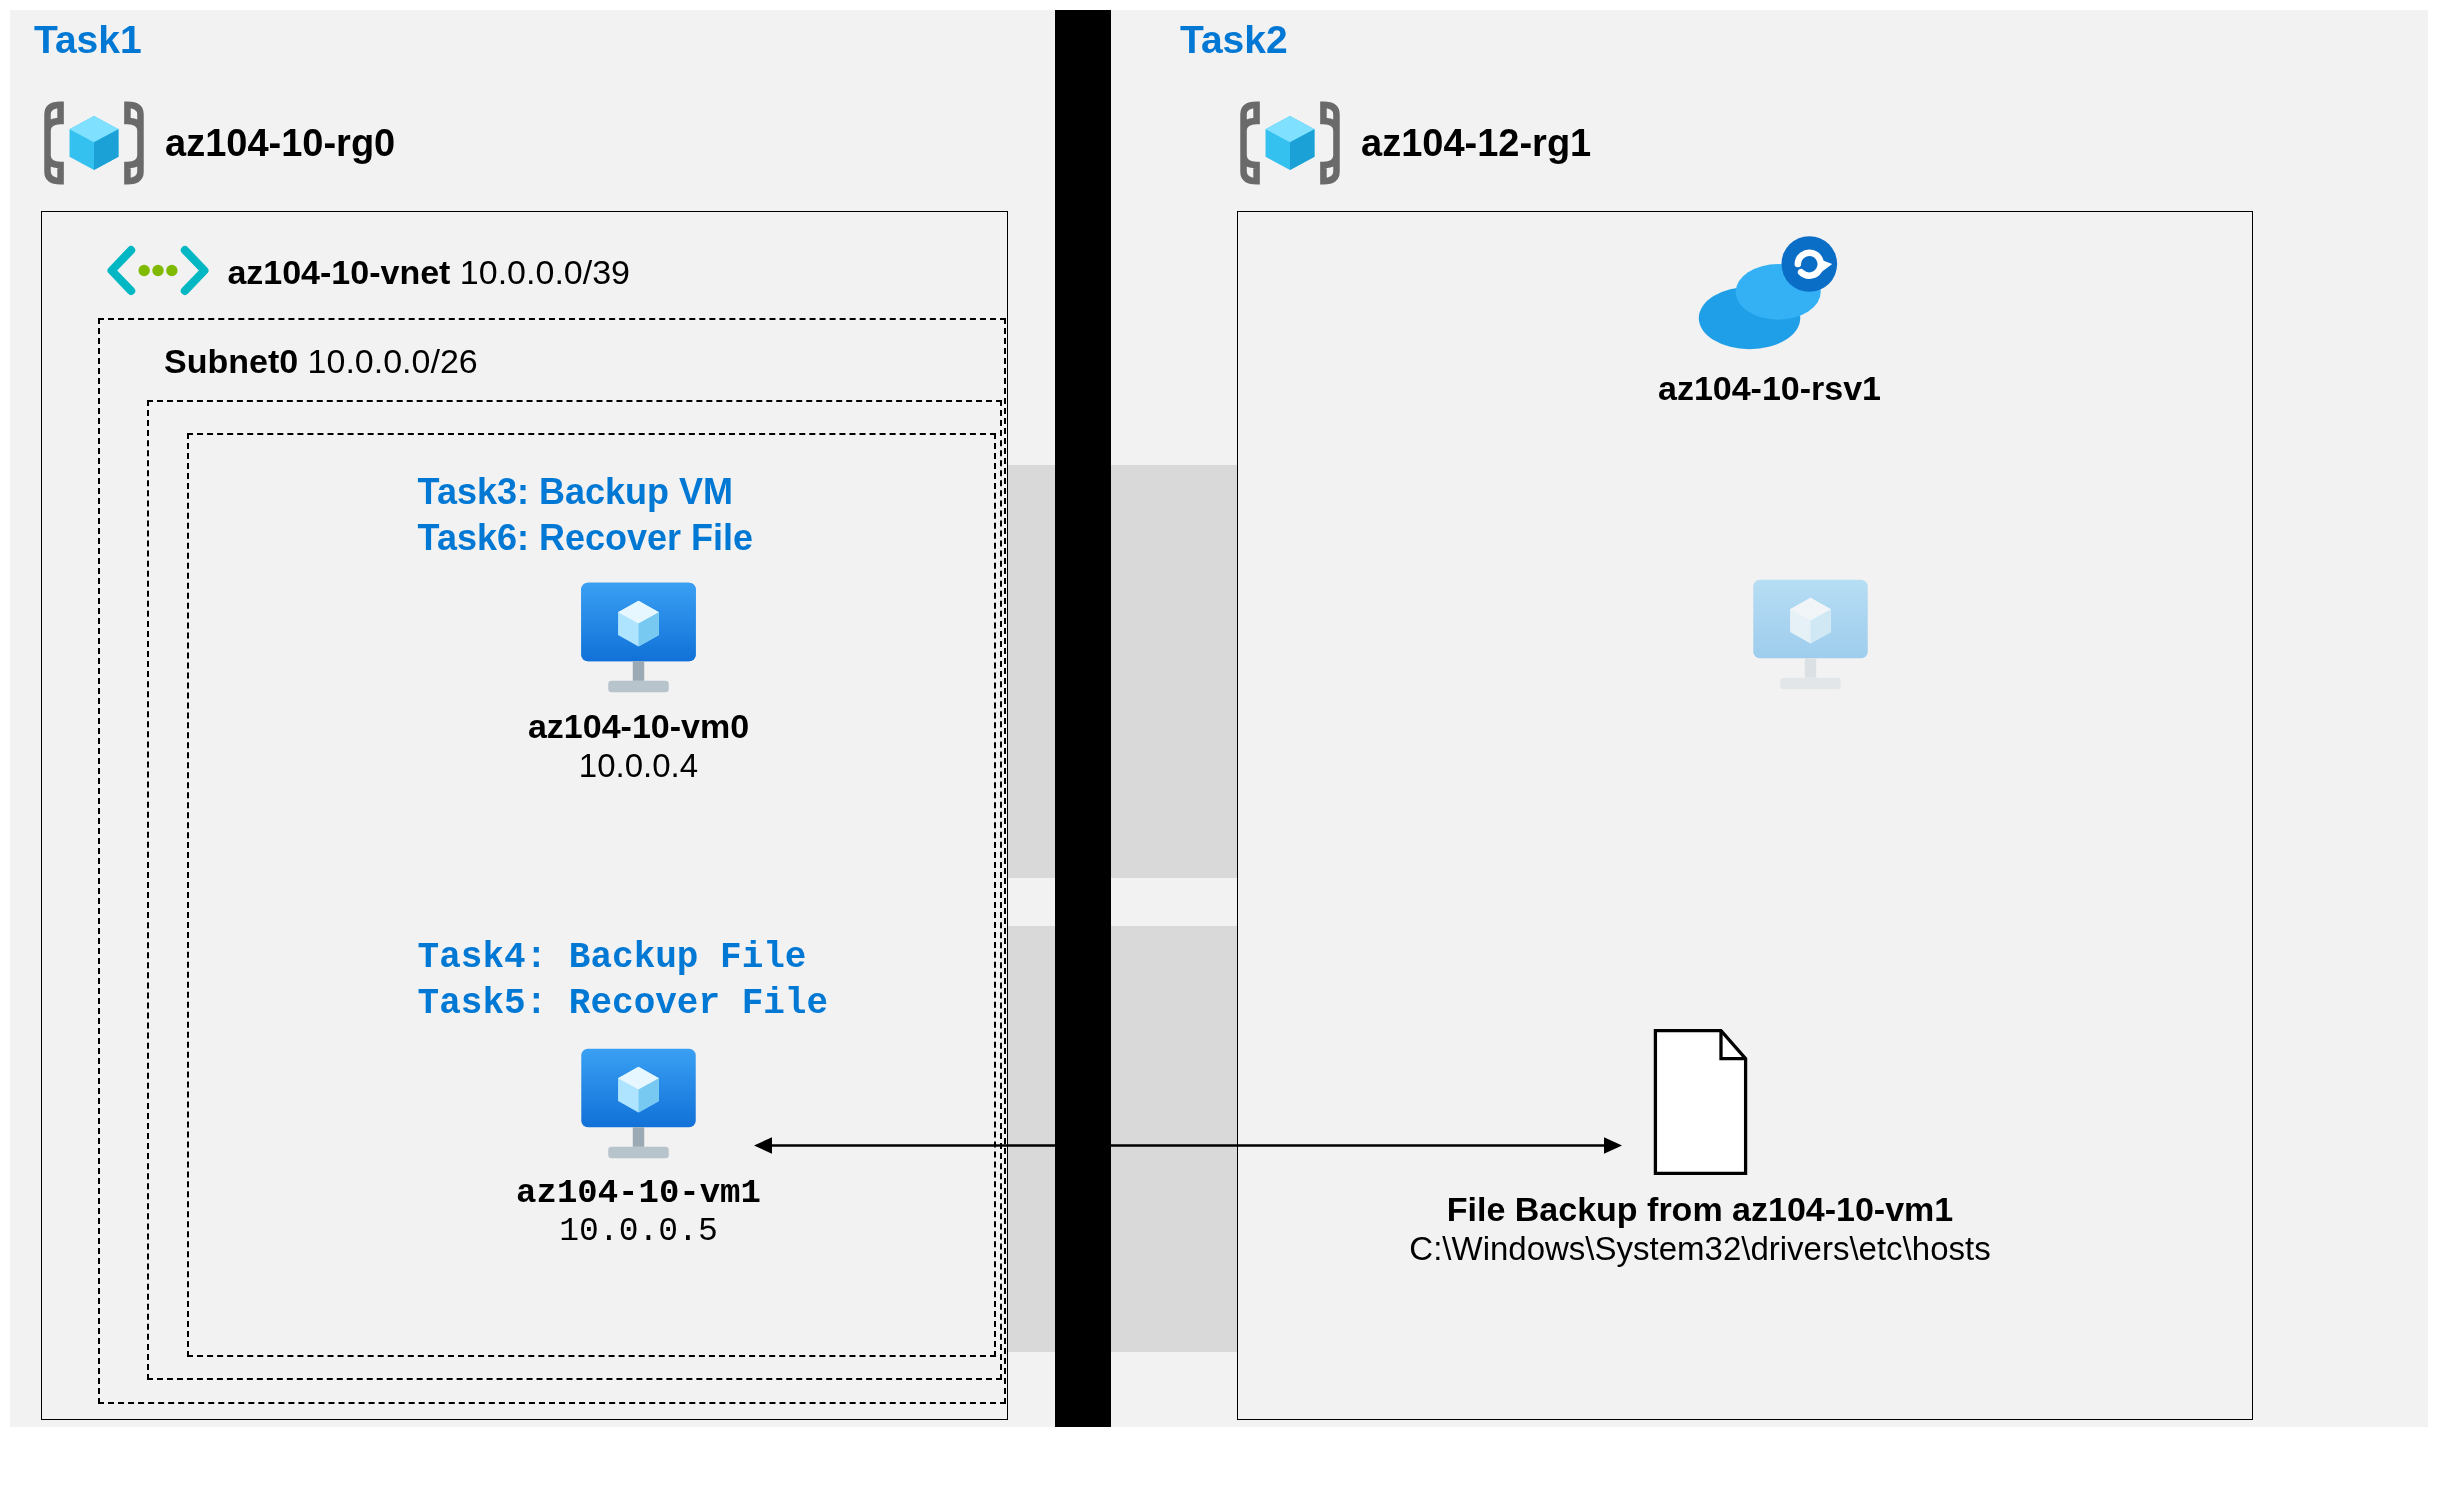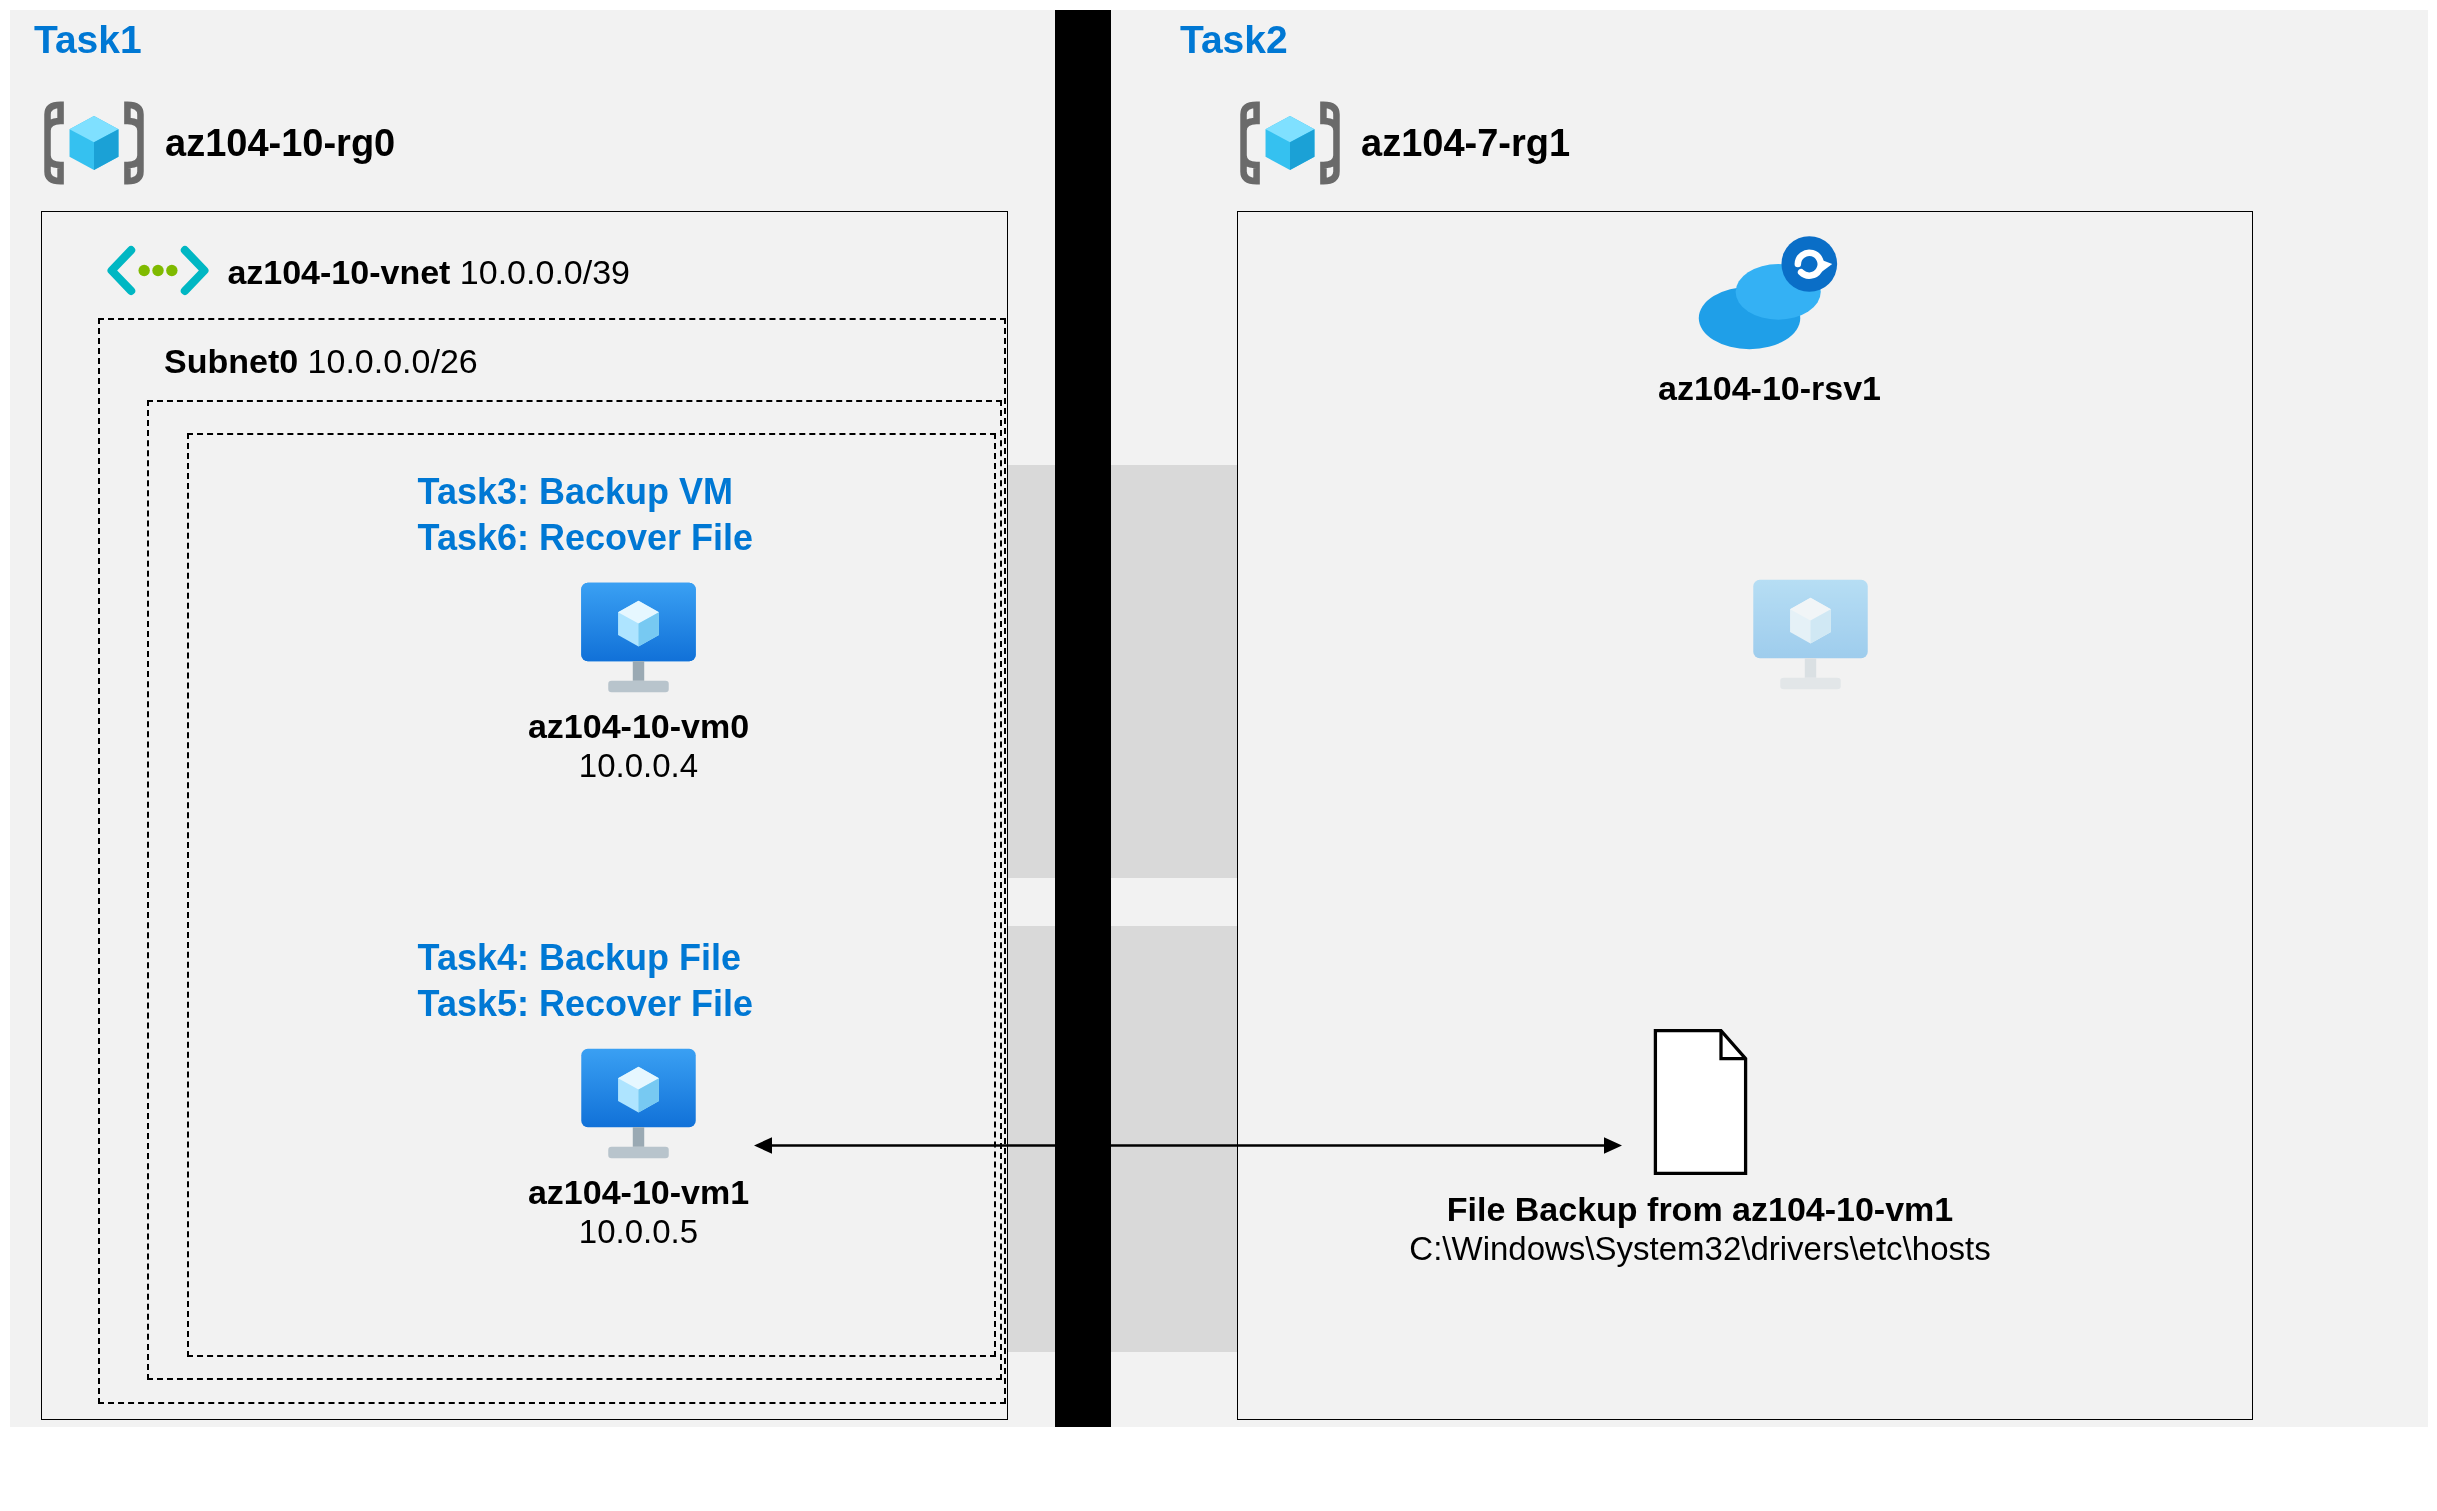--- a/index.html
+++ b/index.html
@@ -103,21 +103,21 @@
     position: absolute;
     background: #d9d9d9;
   }
   .band1 { left: 393px; top: 465px; width: 1843px; height: 413px; }
   .band2 { left: 393px; top: 926px; width: 1843px; height: 426px; }
   .vm-block {
     position: absolute;
     text-align: center;
   }
   .vm0 { left: 393px; top: 469px; width: 491px; }
-  .vm1 { left: 393px; top: 935px; width: 491px; }
+  .vm1 { left: 393px; top: 935px; width: 491px; font-family: Liberation Mono, monospace; }
   .task-lines {
     font-size: 36px; font-weight: 700; color: #0078d4; text-align: left;
     padding-left: 24.6px;
     line-height: 1.28;
   }
   .vm-icon-wrap { margin-top: 14.7px; }
   .vm-name { font-size: 34px; font-weight: 700; margin-top: 4.9px; }
   .vm-ip { font-size: 33px; margin-top: 1.6px; }
   .rsv-block {
     position: absolute;
@@ -176,21 +176,21 @@
   <div class="rg-header rg1-header">
     <div class="rg-icon">
       <svg width="106" height="90" viewBox="0 0 130 110">
         <path d="M8 20 Q8 8 24 8 L24 28 Q8 28 8 40 L8 70 Q8 82 24 82 L24 102 Q8 102 8 90 Z" fill="none" stroke="#6a6a6a" stroke-width="8" stroke-linecap="round"></path>
         <path d="M122 20 Q122 8 106 8 L106 28 Q122 28 122 40 L122 70 Q122 82 106 82 L106 102 Q122 102 122 90 Z" fill="none" stroke="#6a6a6a" stroke-width="8" stroke-linecap="round"></path>
         <polygon points="65,22 95,38 95,72 65,88 35,72 35,38" fill="#35c1f0"></polygon>
         <polygon points="65,22 95,38 65,54 35,38" fill="#7fe0ff"></polygon>
         <polygon points="65,54 95,38 95,72 65,88" fill="#1ba1d6"></polygon>
       </svg>
     </div>
-    <div class="rg-title">az104-7-rg1</div>
+    <div class="rg-title">az104-12-rg1</div>
   </div>
   <div class="rg-box rg1"></div>
 
   <div class="vnet-header">
     <span>
       <svg width="106" height="57" viewBox="0 0 130 70">
         <polyline points="32,10 8,35 32,60" fill="none" stroke="#00b7c3" stroke-width="10" stroke-linecap="round" stroke-linejoin="round"></polyline>
         <polyline points="98,10 122,35 98,60" fill="none" stroke="#00b7c3" stroke-width="10" stroke-linecap="round" stroke-linejoin="round"></polyline>
         <circle cx="48" cy="35" r="7" fill="#7fba00"></circle>
         <circle cx="65" cy="35" r="7" fill="#7fba00"></circle>

